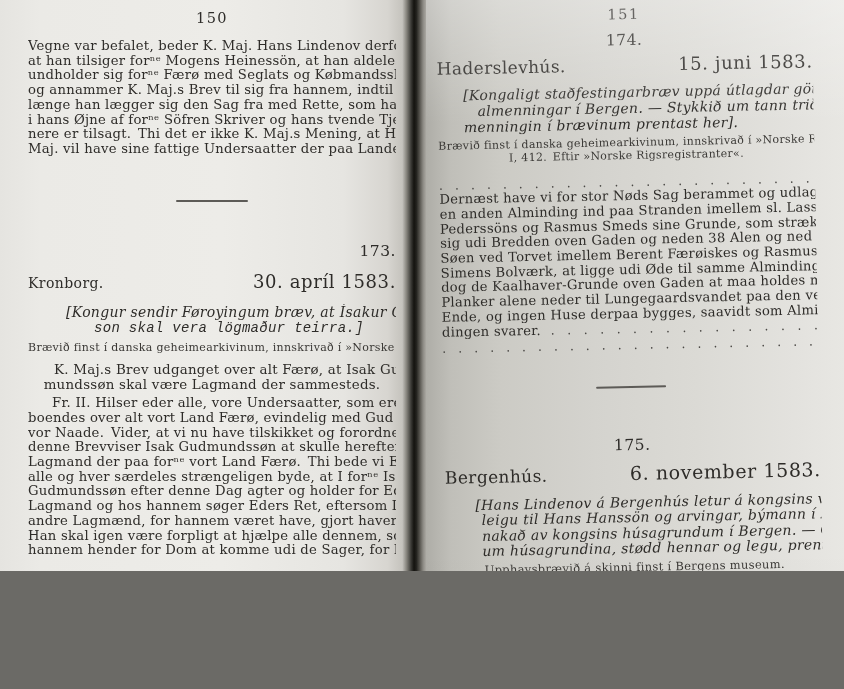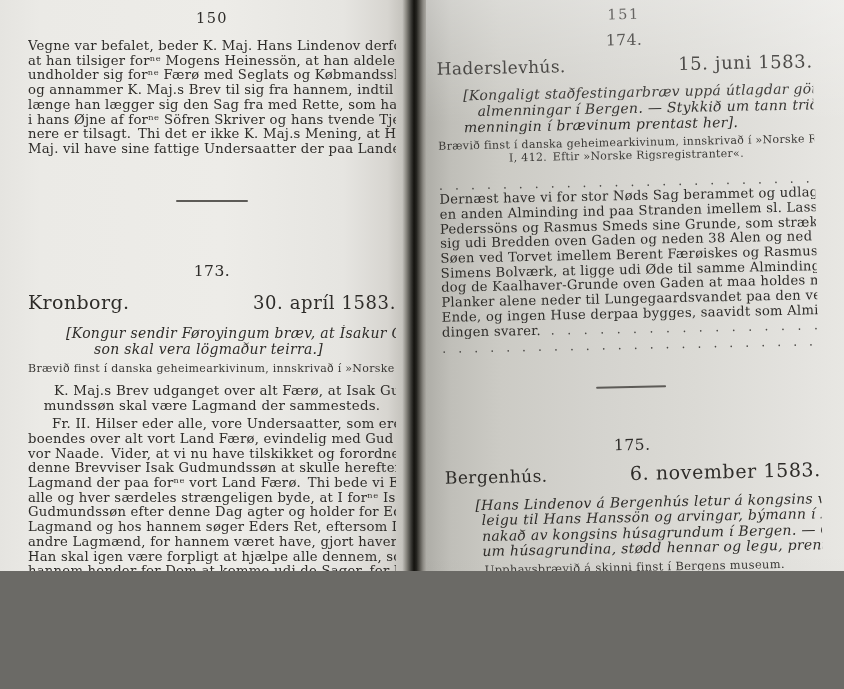--- a/index.html
+++ b/index.html
@@ -19,21 +19,21 @@
   #right-page{position:absolute;left:426px;top:0;width:418px;height:689px;
     background:linear-gradient(90deg,#aeada7 0%,#c0bfb9 6%,#cccbc5 18%,#d4d3ce 40%,#dbdad5 65%,#e3e2de 88%,#e8e7e3 100%);}
   #right-page::after{content:"";position:absolute;inset:0;
     background:linear-gradient(180deg,rgba(255,255,255,.30) 0%,rgba(255,255,255,0) 18%,rgba(0,0,0,0) 80%,rgba(0,0,0,.04) 100%);pointer-events:none;}
   #right-inner{position:absolute;left:16px;top:6px;width:376px;transform:rotate(-1.15deg);transform-origin:50% 50%;}
 
   .ink{color:#2e2c29;}
   .pagenum{text-align:center;font-size:14.5px;letter-spacing:1.5px;color:#333,}
   .secno{text-align:center;font-size:15.5px;letter-spacing:.5px;}
   .hdr{display:flex;justify-content:space-between;align-items:baseline;}
-  .place{font-size:19px;letter-spacing:.4px;}
+  .place{font-size:14px;letter-spacing:.4px;}
   .date{font-size:18px;letter-spacing:.6px;}
 
   .bline{font-size:13.2px;line-height:14.7px;letter-spacing:.25px;white-space:nowrap;overflow:hidden;}
   .jl{text-align:justify;text-align-last:justify;}
   .ital{font-style:italic;font-size:14px;line-height:16px;letter-spacing:.3px;white-space:nowrap;overflow:hidden;}
   .src{font-size:11px;line-height:12.6px;text-align:center;letter-spacing:.3px;white-space:nowrap;overflow:hidden;color:#3a3835;}
   .rule{height:2px;background:#5d5b57;border-radius:1px;}
   .dots{font-size:12.5px;word-spacing:8px;white-space:nowrap;overflow:hidden;line-height:11px;height:11px;color:#4a4845;}
   .dotline{display:flex;align-items:baseline;}
   .dotline .dots{flex:1;margin-left:10px;}
@@ -54,30 +54,30 @@
         <div class="bline jl">undholder sig forⁿᵉ Færø med Seglats og Købmandsskab,</div>
         <div class="bline jl">og annammer K. Maj.s Brev til sig fra hannem, indtil saa-</div>
         <div class="bline jl">længe han lægger sig den Sag fra med Rette, som hannem</div>
         <div class="bline jl">i hans Øjne af forⁿᵉ Söfren Skriver og hans tvende Tje-</div>
         <div class="bline jl">nere er tilsagt. Thi det er ikke K. Maj.s Mening, at Hs.</div>
         <div class="bline jl">Maj. vil have sine fattige Undersaatter der paa Landet af</div>
       </div>
 
       <div class="rule" style="width:72px;margin:43px auto 0;"></div>
 
-      <div class="secno" style="margin-top:60px;">173.</div>
+      <div class="secno" style="margin-top:40px;text-align:right;">173.</div>
 
       <div class="hdr" style="margin-top:11px;">
         <span class="place">Kronborg.</span>
         <span class="date">30. apríl 1583.</span>
       </div>
 
       <div style="margin-top:12px;">
         <div class="ital" style="padding-left:38px;">[Kongur sendir Føroyingum bræv, at Ísakur Gudmunds-</div>
-        <div class="ital" style="padding-left:66px;">son skal vera lögmaður teirra.]</div>
+        <div class="ital" style="padding-left:66px;font-family:Liberation Mono, monospace;">son skal vera lögmaður teirra.]</div>
       </div>
 
       <div style="margin-top:6px;">
         <div class="src">Brævið finst í danska geheimearkivinum, innskrivað í »Norske Registre«</div>
       </div>
 
       <div style="margin-top:8px;">
         <div class="bline" style="padding-left:26px;font-size:13.4px;line-height:15px;">K. Maj.s Brev udganget over alt Færø, at Isak Gud-</div>
         <div class="bline" style="text-align:center;font-size:13.4px;line-height:15px;">mundssøn skal være Lagmand der sammesteds.</div>
       </div>

